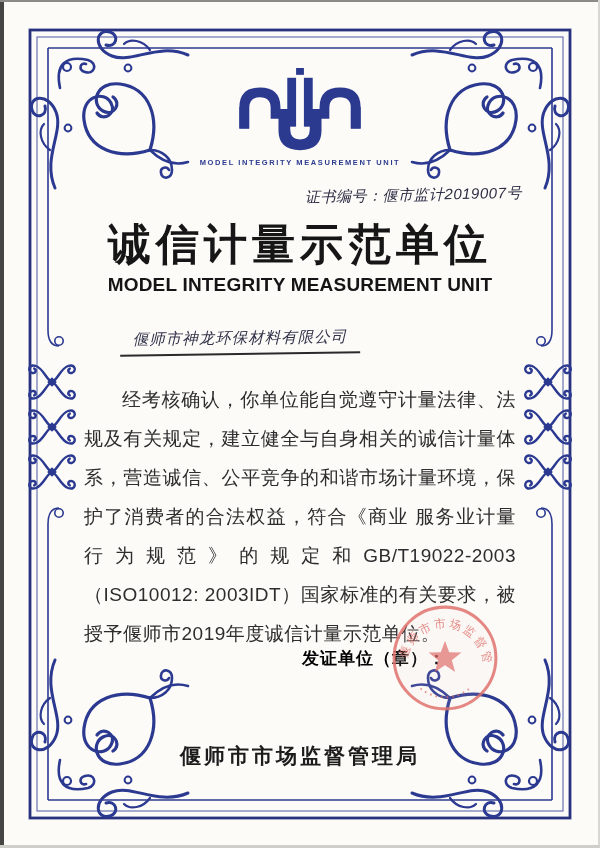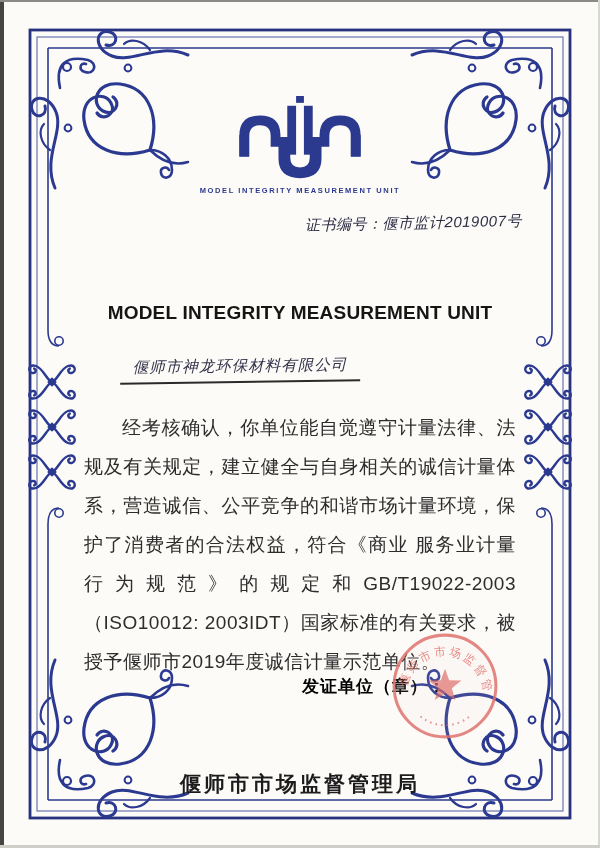--- a/index.html
+++ b/index.html
@@ -9,21 +9,21 @@
   .scan { position:absolute; inset:0; width:600px; height:848px; background:#fcfbf8; }
   .scan-edge-left   { position:absolute; left:0; top:0; width:4px; height:848px; background:#454543; }
   .scan-edge-top    { position:absolute; left:0; top:0; width:600px; height:2px; background:#8a8a86; }
   .scan-edge-right  { position:absolute; right:0; top:0; width:2px; height:848px; background:#d8d8d3; }
   .scan-edge-bottom { position:absolute; left:0; bottom:0; width:600px; height:3px; background:#cfcfca; }
 
   .page { position:absolute; inset:0; width:600px; height:848px; }
 
   svg.border-art { position:absolute; left:0; top:0; width:600px; height:848px; }
 
-  .content { position:absolute; inset:0;margin-top:28px; }
+  .content { position:absolute; inset:0; }
 
   .logo-wrap { position:absolute; top:68px; left:0; width:600px; text-align:center; }
   .logo-caption { position:absolute; top:158px; left:0; width:600px; text-align:center;
     font-size:7.5px; font-weight:bold; letter-spacing:1.6px; color:#2b3a8e; }
 
   .cert-no { position:absolute; top:186px; right:78px; font-size:15px; color:#2d2d44;
     font-style:italic; transform:rotate(-1.2deg); letter-spacing:0.5px; }
 
   .title { position:absolute; top:216px; left:0; width:600px; text-align:center;
     font-family:"Liberation Serif","DejaVu Serif",serif; font-weight:900; font-size:43px;
@@ -140,20 +140,21 @@
         <rect x="122" y="40" width="10" height="22"></rect>
         <path d="M48,42 V64 Q48,84 70,84 Q92,84 92,64 V42 H80 V63 Q80,73 70,73 Q60,73 60,63 V42 Z"></path>
       </svg>
     </div>
     <div class="logo-caption">MODEL INTEGRITY MEASUREMENT UNIT</div>
 
     <div class="cert-no">
       <span>证书编号：</span><span>偃市监计2019007号</span>
     </div>
 
+    <div class="title">诚信计量示范单位</div>
     <div class="subtitle">MODEL INTEGRITY MEASUREMENT UNIT</div>
 
     <div class="recipient">偃师市神龙环保材料有限公司</div>
 
     <div class="body-text">经考核确认，你单位能自觉遵守计量法律、法规及有关规定，建立健全与自身相关的诚信计量体系，营造诚信、公平竞争的和谐市场计量环境，保护了消费者的合法权益，符合《商业 服务业计量行为规范》的规定和GB/T19022-2003（ISO10012: 2003IDT）国家标准的有关要求，被授予偃师市2019年度诚信计量示范单位。</div>
 
     <div class="issuer">发证单位（章）：</div>
 
     <svg class="seal" viewBox="0 0 112 112" fill="none">
       <defs>

